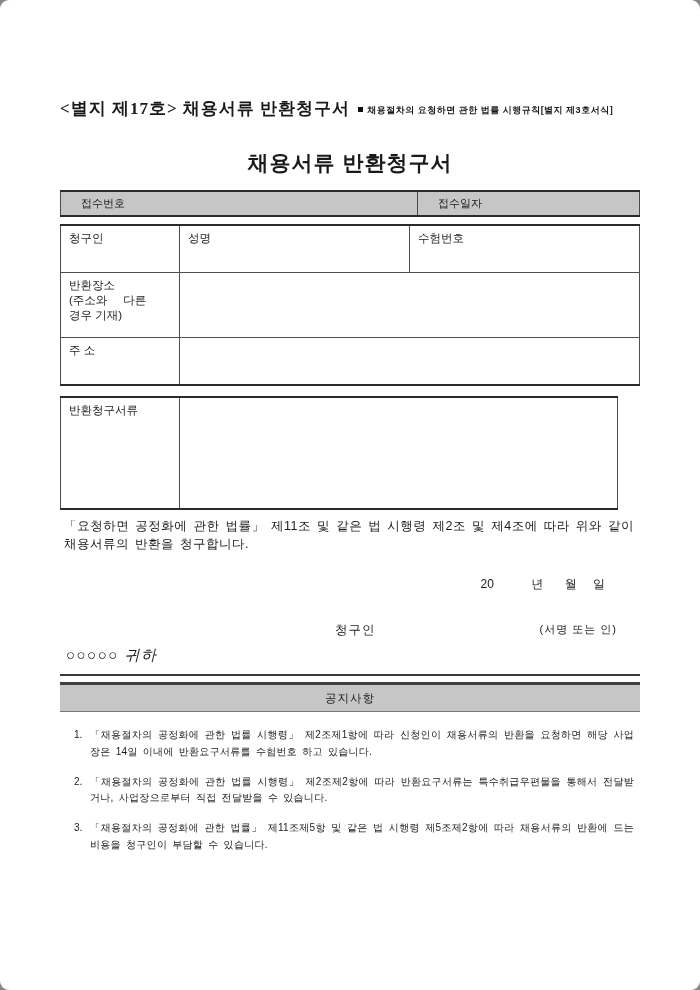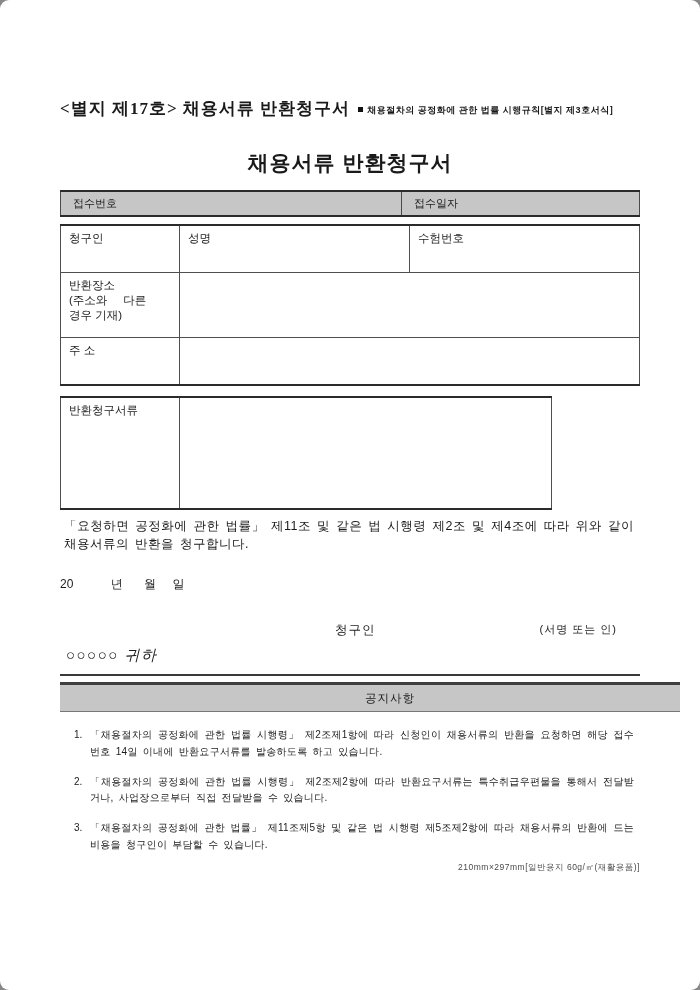--- a/index.html
+++ b/index.html
@@ -18,65 +18,65 @@
 
   
   .title{left:60px;top:149px;width:580px;text-align:center;font-size:21px;font-weight:bold;letter-spacing:1px;}
 
   table{border-collapse:collapse;table-layout:fixed;}
   td{vertical-align:top;font-size:11.5px;padding:5px 8px;}
 
   .t-receipt{left:60px;top:190px;width:580px;}
   .t-receipt table{width:580px;}
   .t-receipt td{background:#c6c6c6;height:14px;border:1px solid #4a4a4a;
-    border-top:2px solid #2b2b2b;border-bottom:2px solid #2b2b2b;font-size:11px;padding:4px 12px;}
+    border-top:2px solid #2b2b2b;border-bottom:2px solid #2b2b2b;font-size:11px;padding:4px 20px;}
 
   .t-main{left:60px;top:224px;}
   .t-main table{width:580px;}
   .t-main td{border:1px solid #4f4f4f;}
   .t-main tr:first-child td{border-top:2px solid #2b2b2b;}
   .t-main tr:last-child td{border-bottom:2px solid #2b2b2b;}
   .pre{white-space:pre-wrap;line-height:1.3;}
 
   .t-docs{left:60px;top:396px;}
-  .t-docs table{width:492px;}
+  .t-docs table{width:558px;}
   .t-docs td{border:1px solid #4f4f4f;border-top:2px solid #2b2b2b;border-bottom:2px solid #2b2b2b;}
 
   .statement{left:64px;top:517px;width:570px;font-size:12.5px;line-height:1.45;text-align:justify;word-spacing:2px;letter-spacing:0.5px;}
 
-  .dateline{left:60px;top:576px;width:545px;text-align:left;font-size:12px;}
+  .dateline{left:60px;top:576px;width:545px;text-align:right;font-size:12px;}
   .dateline span{display:inline-block;}
   .gap34{margin-left:34px;} .gap18{margin-left:18px;} .gap13{margin-left:13px;}
 
   .signer{left:335px;top:622px;font-size:12.5px;letter-spacing:1px;}
   .signmark{right:83px;top:622px;font-size:11px;letter-spacing:1px;}
 
   .addressee{left:66px;top:646px;font-size:15px;letter-spacing:1.5px;font-style:italic;}
 
   .rule{left:60px;top:674px;width:580px;height:0;border-top:2px solid #3a3a3a;}
 
   .noticebar{left:60px;top:682px;width:580px;height:26px;background:#c6c6c6;
     border-top:3px solid #3f3f3f;border-bottom:1px solid #777;
-    text-align:center;line-height:26px;font-size:11.5px;letter-spacing:1px;padding-left:40px;}
+    text-align:center;line-height:26px;font-size:11.5px;letter-spacing:1px;}
 
   .notices{left:74px;top:727px;width:566px;font-size:10px;line-height:1.68;}
   .notice-item{display:flex;margin-bottom:13px;}
   .notice-no{width:16px;flex:0 0 16px;}
   .notice-text{flex:1;text-align:justify;word-spacing:2px;letter-spacing:0.3px;padding-right:6px;}
 
   .footer{left:60px;top:862px;width:580px;text-align:right;font-size:8.5px;color:#4a4a4a;letter-spacing:0.5px;}
 </style>
 </head>
 <body>
 
 <div class="page">
 
   <div class="abs hdr">
     <span class="hdr-main">&lt;별지 제17호&gt; 채용서류 반환청구서</span>
-    <span class="hdr-ref"><span class="sq"></span><span>채용절차의 공정화에 관한 법률 시행규칙[별지 제3호서식]</span></span>
+    <span class="hdr-ref"><span class="sq"></span><span>채용절차의 요청하면 관한 법률 시행규칙[별지 제3호서식]</span></span>
   </div>
 
   <div class="abs title">채용서류 반환청구서</div>
 
   <div class="abs t-receipt">
     <table>
       <tbody>
           <tr>
         <td style="width:316px">접수번호</td>
         <td>접수일자</td>
@@ -132,27 +132,26 @@
 
   <div class="abs addressee">○○○○○ 귀하</div>
 
   <div class="abs rule"></div>
 
   <div class="abs noticebar">공지사항</div>
 
   <div class="abs notices">
     <div class="notice-item">
       <span class="notice-no">1.</span>
-      <span class="notice-text">「채용절차의 공정화에 관한 법률 시행령」  제2조제1항에 따라 신청인이 채용서류의 반환을 요청하면 해당 접수번호 14일 이내에 반환요구서류를 발송하도록 하고 있습니다.</span>
+      <span class="notice-text">「채용절차의 공정화에 관한 법률 시행령」  제2조제1항에 따라 신청인이 채용서류의 반환을 요청하면 해당 사업장은 14일 이내에 반환요구서류를 수험번호 하고 있습니다.</span>
     </div>
     <div class="notice-item">
       <span class="notice-no">2.</span>
       <span class="notice-text">「채용절차의 공정화에 관한 법률 시행령」  제2조제2항에 따라 반환요구서류는 특수취급우편물을 통해서 전달받거나, 사업장으로부터 직접 전달받을 수 있습니다.</span>
     </div>
     <div class="notice-item">
       <span class="notice-no">3.</span>
       <span class="notice-text">「채용절차의 공정화에 관한 법률」  제11조제5항 및 같은 법 시행령 제5조제2항에 따라 채용서류의 반환에 드는 비용을 청구인이 부담할 수 있습니다.</span>
     </div>
   </div>
 
-  <div class="abs footer">210mm×297mm[일반용지 60g/㎡(재활용품)]</div>
 
 </div>
 
 </body></html>

